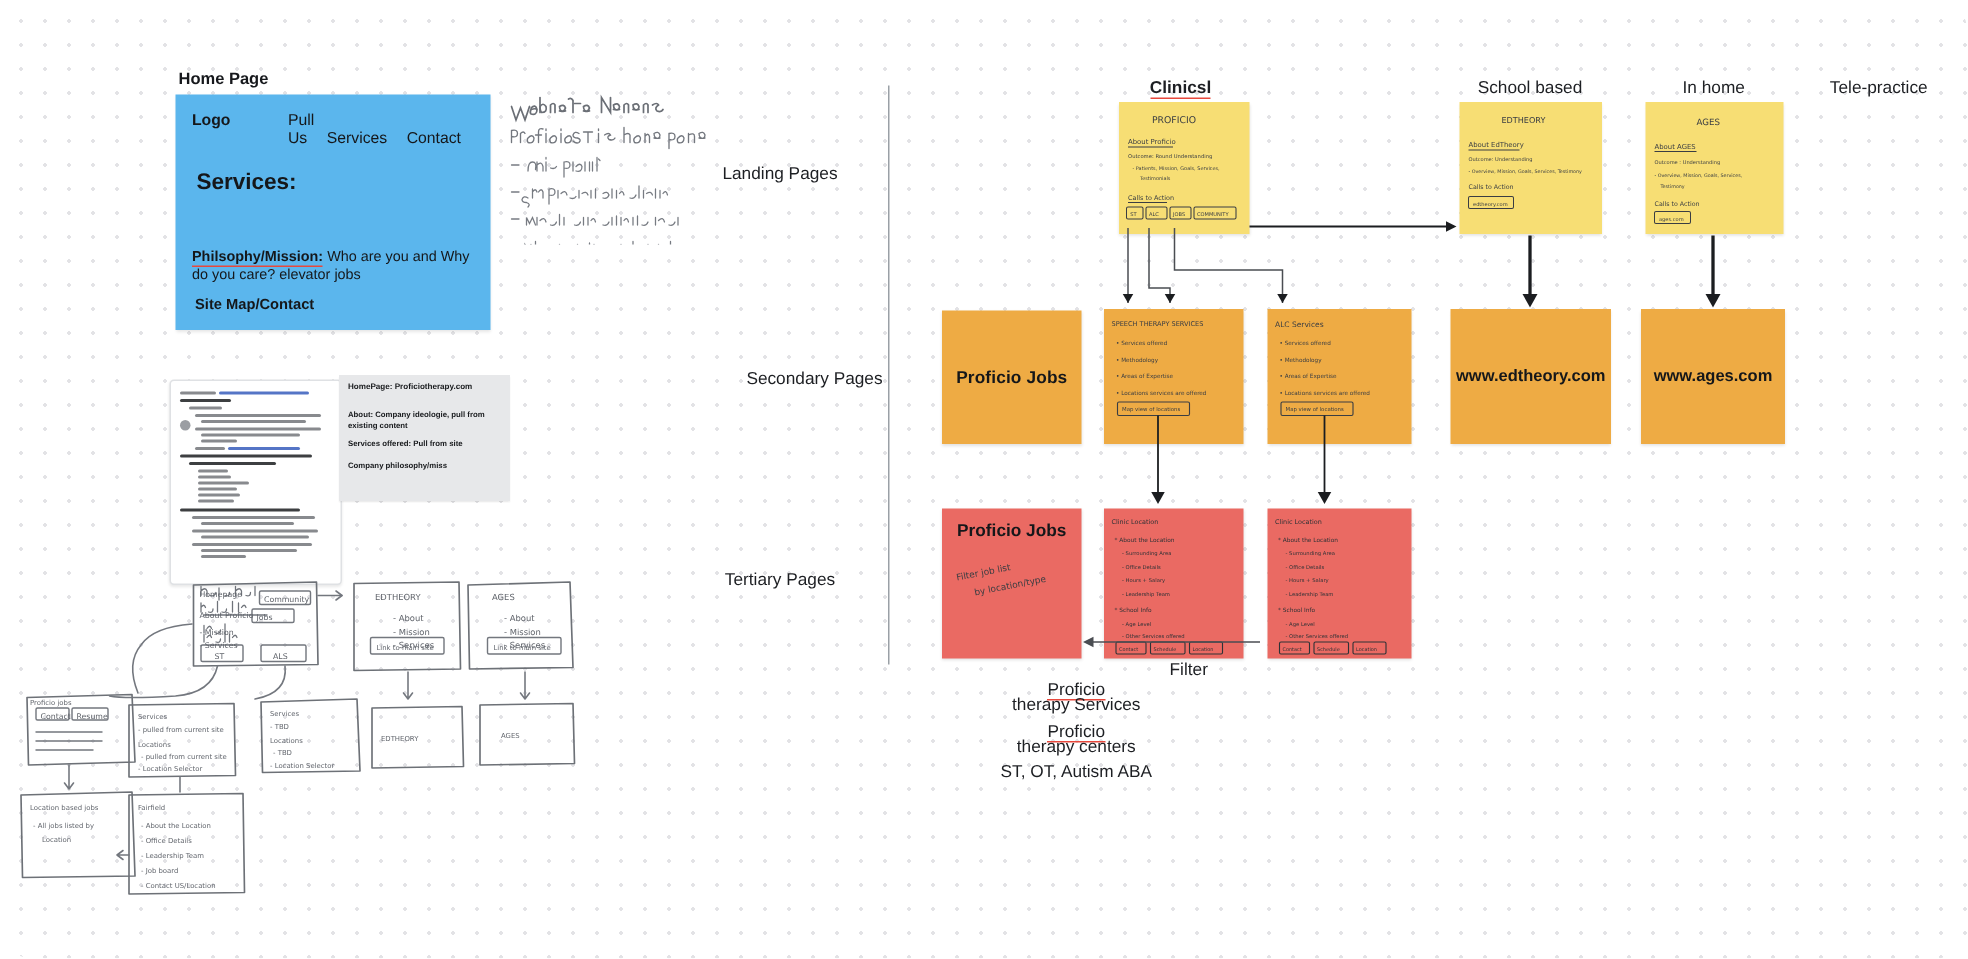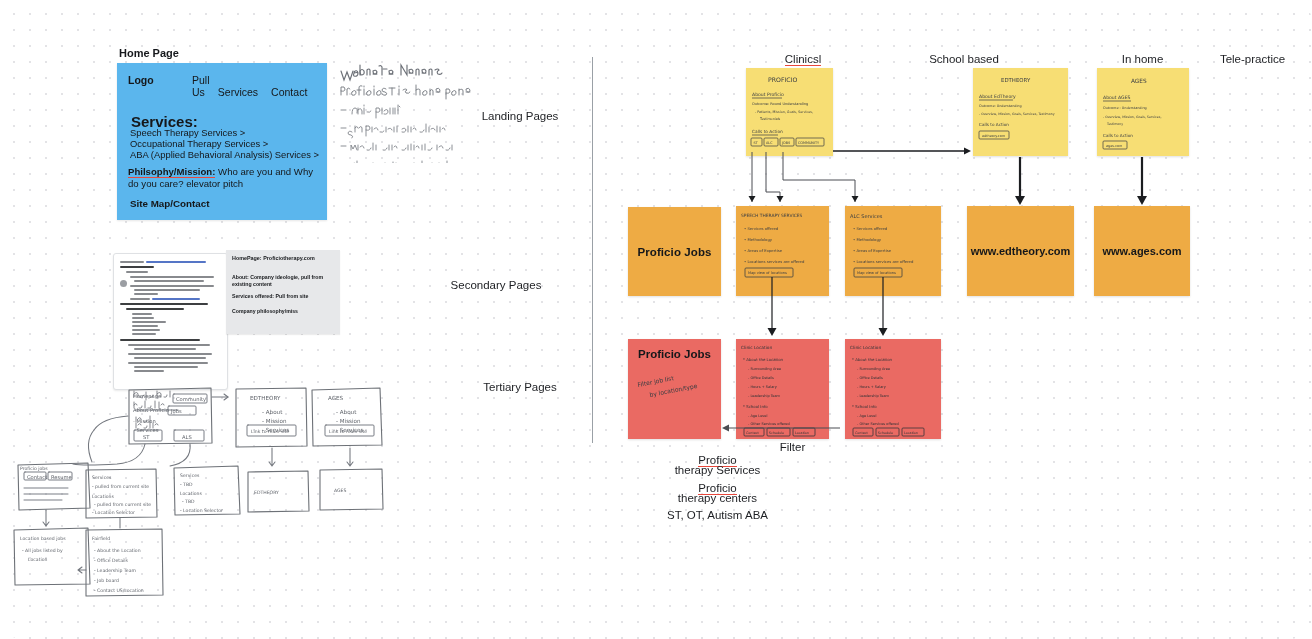--- a/index.html
+++ b/index.html
@@ -112,28 +112,23 @@
 <div id="canvas">
 
   <div id="homepage-title">Home Page</div>
 
   <div id="homepage-card">
     <div class="hp-row hp-logo">Logo</div>
     <div class="hp-row hp-nav">
       <span>Pull Us</span><span>Services</span><span>Contact</span>
     </div>
     <div class="hp-row hp-services-h">Services:</div>
-    <div class="hp-row hp-svc-list">
-      <div>Speech Therapy Services  &gt;</div>
-      <div>Occupational Therapy Services  &gt;</div>
-      <div>ABA (Applied Behavioral Analysis) Services  &gt;</div>
-    </div>
     <div class="hp-row hp-mission">
       <b class="underline-word">Philsophy/Mission:</b>
-      <span>Who are you and Why do you care? elevator pitch</span>
+      <span>Who are you and Why do you care? elevator jobs</span>
     </div>
     <div class="hp-row hp-sitemap">Site Map/Contact</div>
   </div>
 
   <div id="hand-notes">
     <svg width="170" height="105" viewBox="0 0 170 105">
       <g fill="none" stroke="#6b6f76" stroke-width="1.15" stroke-linecap="round">
 
         <path d="M3,13 l3,9 l3,-8 l3,8 l3,-9"></path>
         <path d="M16,14 q3,-3 4,1 q0,4 -4,3 q-1,-1 0,-3 q3,-1 4,0"></path>
@@ -346,25 +341,25 @@
         <text x="182" y="69">ALS</text>
         <text x="27" y="109">Contact</text>
         <text x="51" y="109">Resume</text>
       </g>
     </svg>
   </div>
 
   <div id="divider"></div>
 
   <div class="row-label" style="left:455px;top:110px;width:130px;">Landing Pages</div>
-  <div class="row-label" style="left:431px;top:247px;width:130px;margin-top:32px;">Secondary Pages</div>
+  <div class="row-label" style="left:478px;top:247px;width:130px;">Secondary Pages</div>
   <div class="row-label" style="left:455px;top:381px;width:130px;">Tertiary Pages</div>
 
-  <div class="col-label" style="left:738px;top:53px;width:130px;"><span class="underline-word">Clinicsl</span></div>
-  <div class="col-label" style="left:904px;top:53px;width:120px;">School based</div>
+  <div class="col-label" style="left:722px;top:53px;width:130px;font-weight:bold;"><span class="underline-word">Clinicsl</span></div>
+  <div class="col-label" style="left:960px;top:53px;width:120px;">School based</div>
   <div class="col-label" style="left:1085px;top:53px;width:115px;">In home</div>
   <div class="col-label" style="left:1195px;top:53px;width:115px;">Tele-practice</div>
 
   <div class="note yellow" style="left:746px;top:68px;width:87px;height:88px;">
     <svg class="hw" viewBox="0 0 87 88">
       <g font-family="DejaVu Sans, sans-serif" fill="#3a3d42">
         <text x="22" y="14" font-size="6.2">PROFICIO</text>
         <text x="6" y="28" font-size="4.6">About Proficio</text>
         <text x="6" y="37" font-size="3.5">Outcome: Round Understanding</text>
         <text x="9" y="45" font-size="3.3">- Patients, Mission, Goals, Services,</text>

